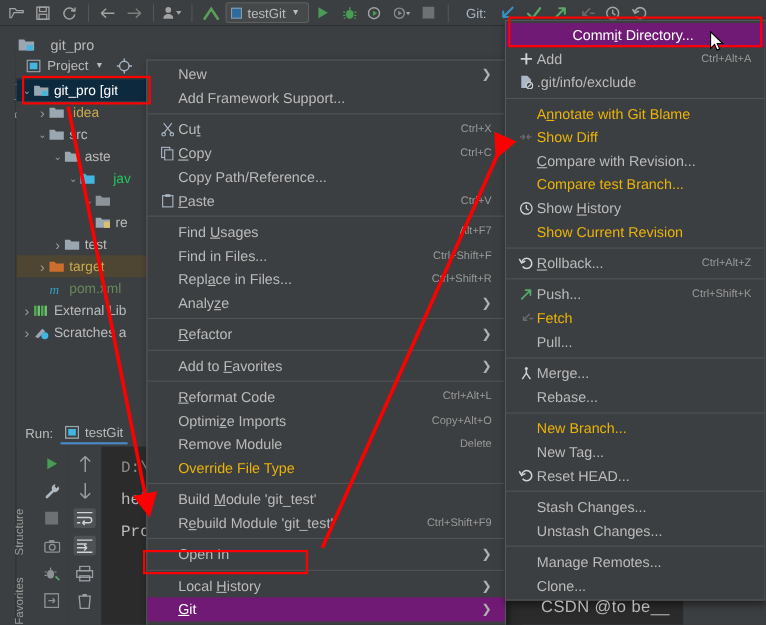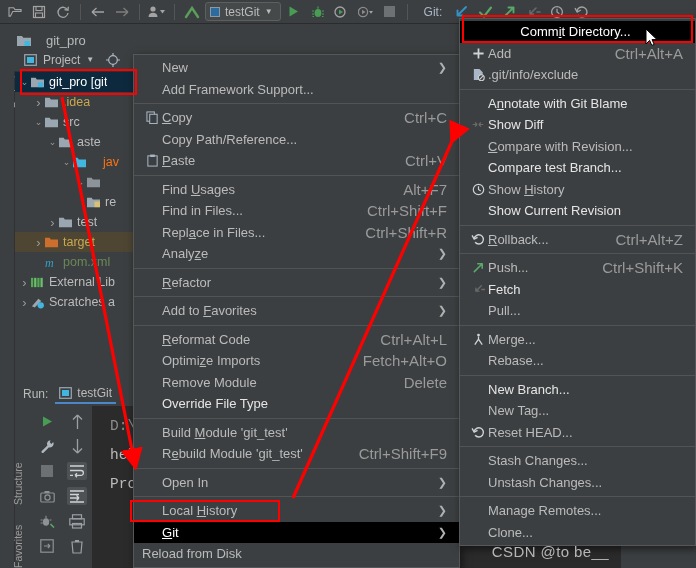--- a/index.html
+++ b/index.html
@@ -100,26 +100,26 @@
   
   .menu {
     position:absolute; background:#3c3f41;
     border:1px solid #555759; box-shadow:2px 3px 8px rgba(0,0,0,.55);
     padding:2px 0; font-size:13px; color:#bbbbbb;
   }
   .mi {
     position:relative; height:21.5px; display:flex; align-items:center;
     padding:0 12px 0 8px; white-space:nowrap;
   }
-  .mi.sel { background:#000000; color:#ffffff; }
-  .mi.dis { color:#e5e5e5; }
+  .mi.sel { background:#701a75; color:#ffffff; }
+  .mi.dis { color:#eab308; }
   .mi-ico { width:20px; flex:none; display:flex; align-items:center; justify-content:center; font-size:12px; }
   .mi-txt { flex:1; }
   .mi-txt u { text-decoration:underline; }
-  .mi-key { margin-left:22px; color:#9a9a9a; font-size:15px; }
+  .mi-key { margin-left:22px; color:#9a9a9a; font-size:10px; }
   .mi-arr { margin-left:16px; color:#b0b0b0; font-size:11px; }
   .msep { height:1px; background:#515355; margin:3px 0; }
 
   #ctxmenu { left:133px; top:54px; width:327px; }
   #gitmenu { left:459px; top:18px; width:237px; }
 
   
   .rbox { position:absolute; border:2.5px solid #f00; pointer-events:none; }
   svg.anno { position:absolute; inset:0; width:696px; height:568px; pointer-events:none; }
 
@@ -315,21 +315,21 @@
         <span class="fico"><svg viewBox="0 0 16 14" width="15" height="13">
             <path d="M1 12V2h5l1.3 1.8H15V12z" fill="#9aa7b0"></path>
           </svg></span>
         <span class="lbl" style="color: rgb(187, 187, 187);">aste</span>
       </div>
       <div class="row" style="padding-left: 46px;">
         <span class="arrow">⌄</span>
         <span class="fico"><svg viewBox="0 0 16 14" width="15" height="13">
             <path d="M1 12V2h5l1.3 1.8H15V12z" fill="#40b6e0"></path>
           </svg></span>
-        <span class="lbl" style="color: #f97316; padding-left: 12px;">jav</span>
+        <span class="lbl" style="color: #22c55e; padding-left: 12px;">jav</span>
       </div>
       <div class="row" style="padding-left: 60px;">
         <span class="arrow">⌄</span>
         <span class="fico"><svg viewBox="0 0 16 14" width="15" height="13">
             <path d="M1 12V2h5l1.3 1.8H15V12z" fill="#8d9499"></path>
           </svg></span>
         <span class="lbl" style="color: rgb(187, 187, 187);"></span>
       </div>
       <div class="row" style="padding-left: 60px;">
         <span class="arrow"></span>
@@ -478,20 +478,31 @@
         <span class="mi-arr">❯</span>
       </div>
       <div class="mi">
         <span class="mi-ico"></span>
         <span class="mi-txt">Add Framework Support...</span>
       </div>
       <div class="msep"></div>
       <div class="mi">
         <span class="mi-ico">
           <svg viewBox="0 0 14 14" width="13" height="13">
+            <path d="M3 1l8 10M11 1 3 11" stroke="#a9b7c6" stroke-width="1.1" fill="none"></path>
+            <circle cx="3" cy="12" r="1.7" fill="none" stroke="#a9b7c6" stroke-width="1.1"></circle>
+            <circle cx="11" cy="12" r="1.7" fill="none" stroke="#a9b7c6" stroke-width="1.1"></circle>
+          </svg>
+        </span>
+        <span class="mi-txt">Cu<u>t</u></span>
+        <span class="mi-key">Ctrl+X</span>
+      </div>
+      <div class="mi">
+        <span class="mi-ico">
+          <svg viewBox="0 0 14 14" width="13" height="13">
             <rect x="1" y="1" width="8" height="10" fill="none" stroke="#a9b7c6" stroke-width="1.1"></rect>
             <rect x="4" y="3.5" width="8" height="10" fill="#3c3f41" stroke="#a9b7c6" stroke-width="1.1"></rect>
           </svg>
         </span>
         <span class="mi-txt"><u>C</u>opy</span>
         <span class="mi-key">Ctrl+C</span>
       </div>
       <div class="mi">
         <span class="mi-ico"></span>
         <span class="mi-txt">Copy Path/Reference...</span>
@@ -541,21 +552,21 @@
       </div>
       <div class="msep"></div>
       <div class="mi">
         <span class="mi-ico"></span>
         <span class="mi-txt"><u>R</u>eformat Code</span>
         <span class="mi-key">Ctrl+Alt+L</span>
       </div>
       <div class="mi">
         <span class="mi-ico"></span>
         <span class="mi-txt">Optimi<u>z</u>e Imports</span>
-        <span class="mi-key">Fetch+Alt+O</span>
+        <span class="mi-key">Copy+Alt+O</span>
       </div>
       <div class="mi">
         <span class="mi-ico"></span>
         <span class="mi-txt">Remove Module</span>
         <span class="mi-key">Delete</span>
       </div>
       <div class="mi dis">
         <span class="mi-ico"></span>
         <span class="mi-txt">Override File Type</span>
       </div>

